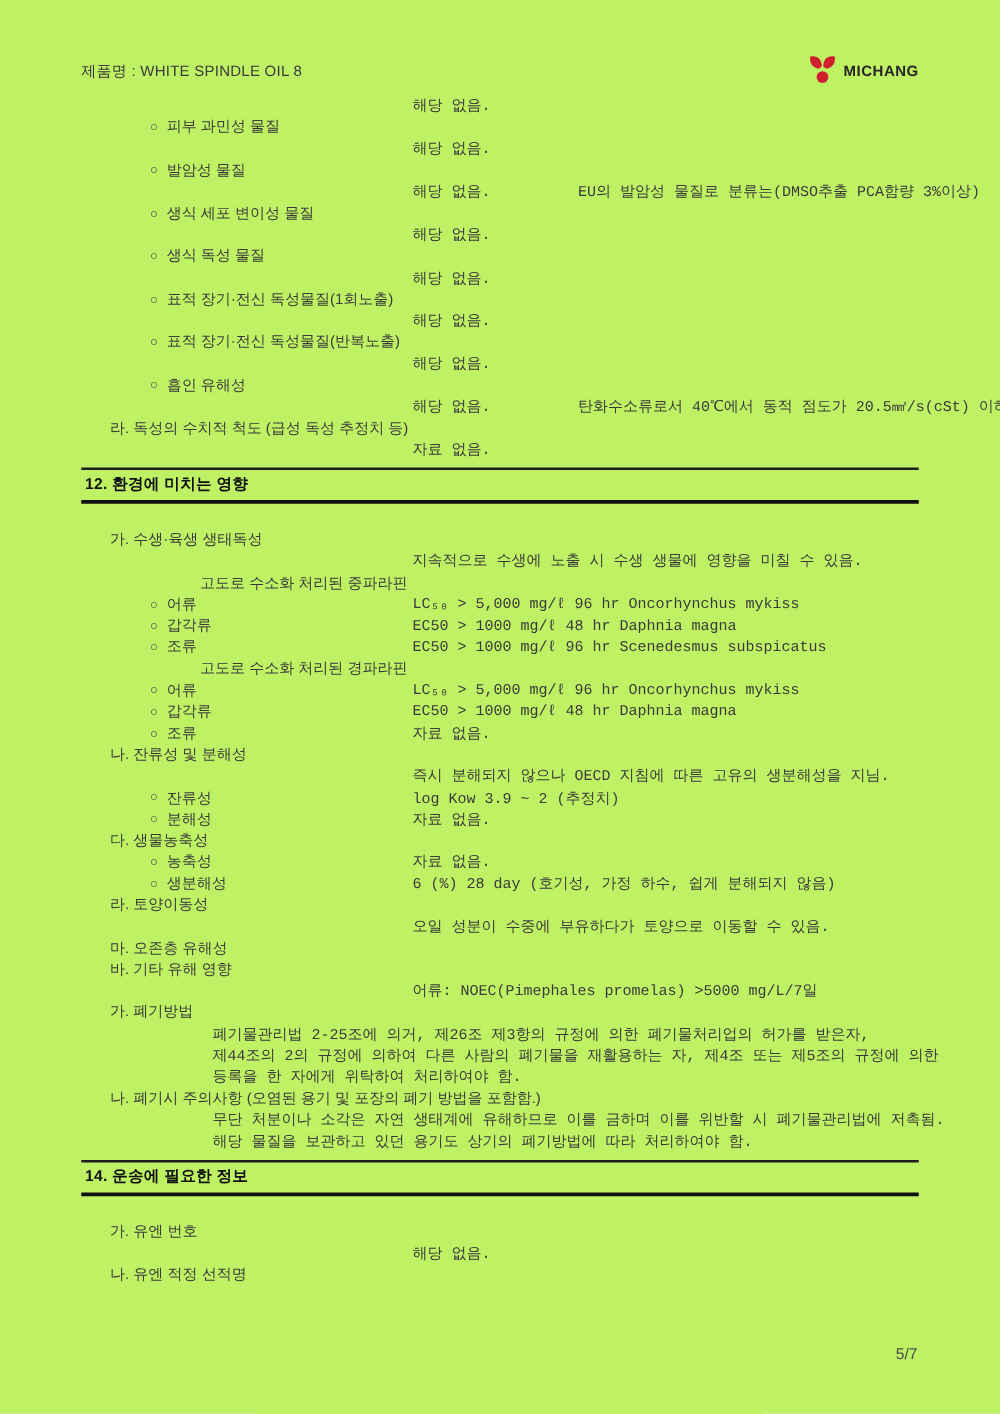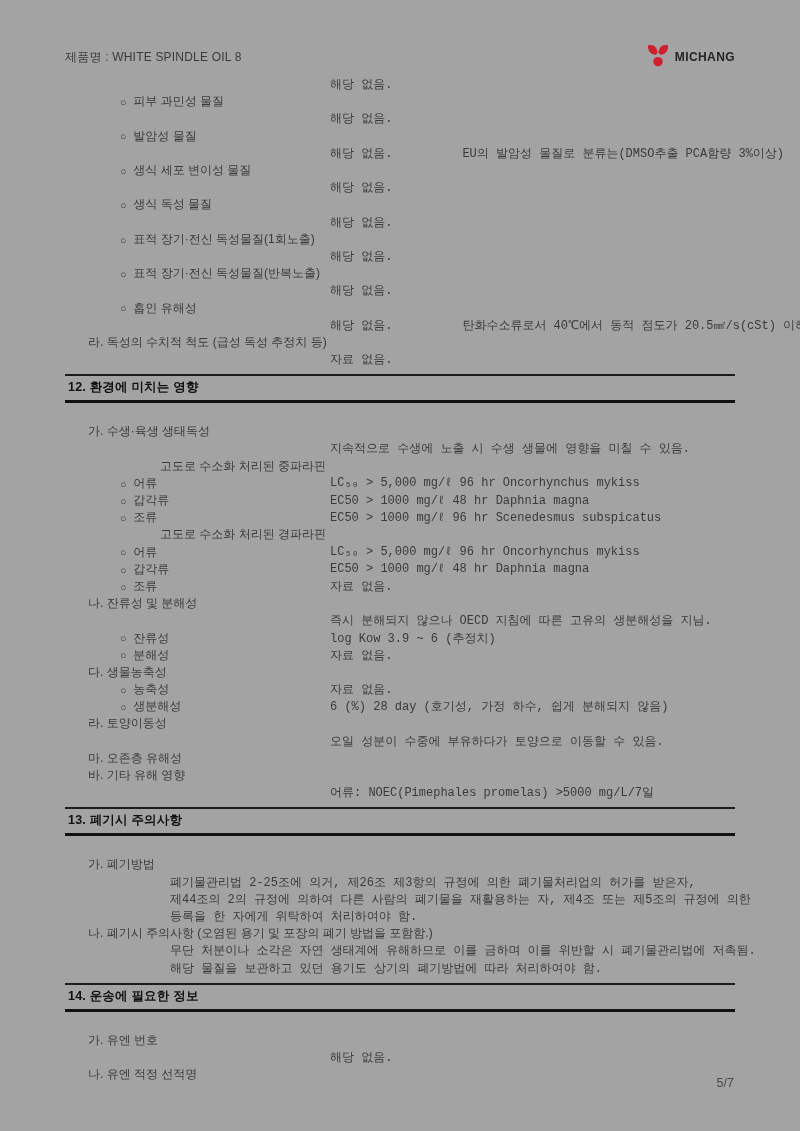--- a/index.html
+++ b/index.html
@@ -1,20 +1,20 @@
 <!DOCTYPE html>
 <html style="--accent: #d0202e;"><head>
 <meta charset="utf-8">
 <style>
   html,body { margin:0; padding:0; background:#e8e8e8; }
   .page {
     position:relative;
     width:800px; height:1131px;
     margin:0 auto;
-    background:#a3a3a3;
+    background:#bef264;
     box-sizing:border-box;
     padding:44px 65px 0 65px;
     font-family:"Liberation Sans","DejaVu Sans",sans-serif;
     font-size:12px;
     color:#3a3a3a;
     overflow:hidden;
   }
   
   .doc-header {
     display:flex; justify-content:space-between; align-items:flex-start;
@@ -273,21 +273,21 @@
           <div class="val">
             <span>즉시 분해되지 않으나 OECD 지침에 따른 고유의 생분해성을 지님.</span>
           </div>
         </div>
         <div class="row pair">
           <div class="lbl">
             <span class="circ">○</span>
             <span>잔류성</span>
           </div>
           <div class="val">
-            <span>log Kow 3.9 ~ 6 (추정치)</span>
+            <span>log Kow 3.9 ~ 2 (추정치)</span>
           </div>
         </div>
         <div class="row pair">
           <div class="lbl">
             <span class="circ">○</span>
             <span>분해성</span>
           </div>
           <div class="val">
             <span>자료 없음.</span>
           </div>
@@ -343,21 +343,20 @@
         <div class="row value">
           <div class="lbl"></div>
           <div class="val">
             <span>어류: NOEC(Pimephales promelas) &gt;5000 mg/L/7일</span>
           </div>
         </div>
       </div>
   </section>
 
   <section>
-    <div class="section-header">13. 폐기시 주의사항</div>
     <div class="rows">
         <div class="row letter">
           <div class="lbl">
             <span>가. 폐기방법</span>
           </div>
           <div class="val"></div>
         </div>
         <div class="row para">
           <div class="val">
             <span>폐기물관리법 2-25조에 의거, 제26조 제3항의 규정에 의한 폐기물처리업의 허가를 받은자,</span>

